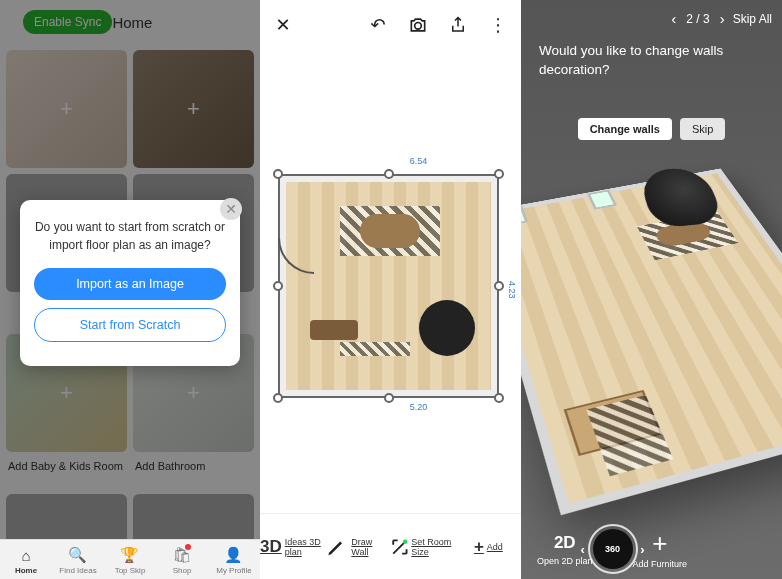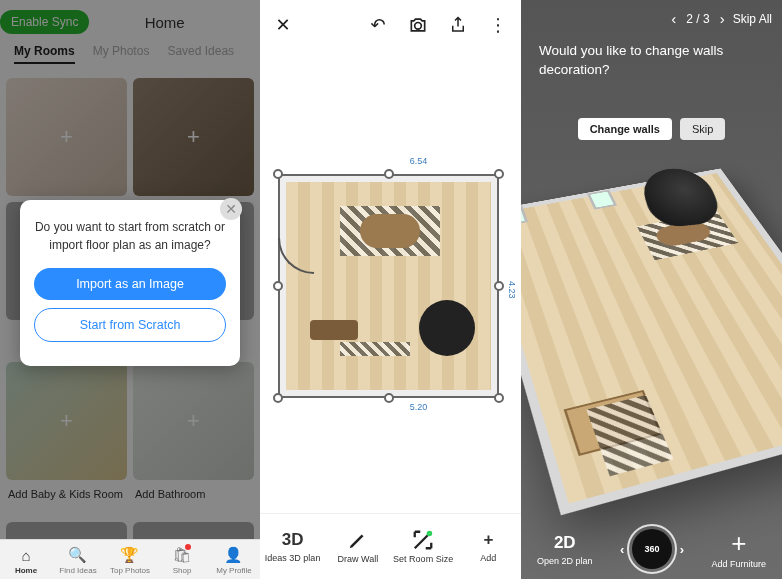--- a/index.html
+++ b/index.html
@@ -3,21 +3,21 @@
 <meta charset="utf-8">
 <style>
 * { box-sizing: border-box; margin: 0; padding: 0; }
 body { width: 782px; height: 579px; font-family: -apple-system, Helvetica, Arial, sans-serif; display: flex; overflow: hidden; background: #000; }
 .panel { height: 579px; position: relative; overflow: hidden; }
 .p1 { width: 260px; background: #f7f7f7; }
 .p2 { width: 261px; background: #fff; }
 .p3 { width: 261px; background: #666; }
 
 
-.p1-top { display: flex; align-items: center; padding: 10px 0; justify-content: space-between; }
+.p1-top { display: flex; align-items: center; padding: 10px 23px; justify-content: flex-start; }
 .enable-sync { background: #29b531; color: #fff; border-radius: 14px; padding: 5px 11px; font-size: 12px; font-weight: 500; }
 .home-title { font-size: 15px; color: #333; font-weight: 400; }
 .p1-tabs { display: flex; gap: 18px; padding: 0 14px 8px; font-size: 12px; color: #aaa; }
 .p1-tab.active { color: #222; font-weight: 600; border-bottom: 2px solid #222; padding-bottom: 4px; }
 .p1-grid { display: grid; grid-template-columns: 1fr 1fr; gap: 6px; padding: 6px; }
 .room-card { position: relative; height: 118px; border-radius: 6px; background: #bbb; display: flex; align-items: center; justify-content: center; color: #fff; font-size: 22px; overflow: hidden; }
 .room-card.br { background: linear-gradient(135deg,#e8dcd0,#c8b8a8); }
 .room-card.fp { background: linear-gradient(135deg,#998570,#6f5d48); }
 .room-card.kids { background: linear-gradient(135deg,#c1d8c8,#d6c490); }
 .room-card.bath { background: linear-gradient(135deg,#e2e6e0,#c4c8c2); }
@@ -58,21 +58,21 @@
 .h-tc { top: -7px; left: 50%; margin-left: -5px; } .h-bc { bottom: -7px; left: 50%; margin-left: -5px; }
 .h-lc { top: 50%; left: -7px; margin-top: -5px; } .h-rc { top: 50%; right: -7px; margin-top: -5px; }
 .dim { position: absolute; font-size: 9px; color: #3a7cbe; margin-left: 28px; }
 .dim.top { top: 100px; left: 50%; transform: translateX(-50%); }
 .dim.bot { top: 346px; left: 50%; transform: translateX(-50%); }
 .dim.ri { right: 4px; top: 225px; writing-mode: vertical-lr; }
 .dim.le { left: 24px; top: 320px; }
 .dim.le2 { left: 28px; top: 295px; }
 
 .p2-bottom { position: absolute; bottom: 0; left: 0; right: 0; height: 66px; background: #fff; display: flex; border-top: 1px solid #eee; }
-.p2-btn { flex: 1; display: flex; flex-direction: column; align-items: center; justify-content: center; gap: 3px; font-size: 9px; color: #333; }
+.p2-btn { flex: 1; display: flex; align-items: center; justify-content: center; gap: 3px; font-size: 9px; color: #333; text-decoration: underline; }
 .p2-btn .big { font-size: 17px; font-weight: 700; }
 .p2-svg { width: 24px; height: 22px; }
 
 
 .p3-bg { position: absolute; inset: 0; background: linear-gradient(180deg,#555 0%,#6c6c6c 100%); }
 .p3-top { position: absolute; top: 10px; left: 0; right: 0; display: flex; align-items: center; justify-content: flex-end; gap: 8px; padding: 0 10px; color: #fff; font-size: 12px; }
 .pager { display: flex; align-items: center; gap: 10px; }
 .chev { font-size: 15px; }
 .skip-all { font-weight: 500; }
 .p3-msg { position: absolute; top: 42px; left: 0; right: 0; text-align: left; color: #fff; font-size: 13.5px; line-height: 1.4; padding: 0 18px; }
@@ -83,42 +83,37 @@
 .room3d { position: absolute; top: 120px; left: -22px; right: -6px; bottom: 60px; transform: perspective(820px) rotateX(50deg) rotateZ(-18deg); transform-origin: 50% 38%; background: #f0e7d5; border: 8px solid #d8d8d8; box-shadow: 0 20px 40px rgba(0,0,0,0.4); }
 .r3-floor { position: absolute; inset: 0; background: repeating-linear-gradient(90deg,#e8d6b2 0 14px,#dcc79e 14px 28px); }
 .r3-rug { position: absolute; top: 70px; right: 28px; width: 92px; height: 60px; background: repeating-linear-gradient(45deg,#222 0 6px,#fff 6px 12px); opacity: 0.6; }
 .r3-table { position: absolute; top: 80px; right: 48px; width: 58px; height: 34px; background: #9b7850; border-radius: 18px; }
 .r3-stair { position: absolute; top: -26px; right: 18px; width: 78px; height: 112px; background: radial-gradient(ellipse at 60% 40%,#3c3c3c,#111); border-radius: 50% 50% 40% 40%; transform: rotate(8deg); }
 .r3-win { position: absolute; top: -6px; width: 26px; height: 32px; background: #dfe; border: 3px solid #bbb; }
 .r3-win.w1 { left: 18px; } .r3-win.w2 { left: 118px; }
 .r3-counter { position: absolute; bottom: 40px; left: 18px; width: 70px; height: 50px; background: #c9a876; border: 2px solid #8a6a3e; }
 .r3-rug2 { position: absolute; bottom: 14px; left: 36px; width: 52px; height: 70px; background: repeating-linear-gradient(45deg,#222 0 5px,#fff 5px 10px); opacity: 0.55; }
 
-.p3-bottom { position: absolute; bottom: 0; left: 0; right: 0; height: 60px; display: flex; align-items: center; justify-content: space-between; padding: 0 16px; color: #fff; }
+.p3-bottom { position: absolute; bottom: 0; left: 0; right: 0; height: 60px; display: flex; align-items: center; padding: 0 16px; color: #fff; }
 .p3-bbtn { display: flex; flex-direction: column; align-items: center; gap: 3px; font-size: 9px; }
 .p3-bbtn .big { font-size: 17px; font-weight: 700; }
 .orbit { width: 40px; height: 40px; border-radius: 50%; background: #111; color: #fff; display: flex; align-items: center; justify-content: center; font-size: 9px; font-weight: 700; position: relative; outline: 2px solid rgba(255,255,255,0.8); outline-offset: 3px; }
 .orbit::before, .orbit::after { content: "‹"; position: absolute; left: -12px; font-size: 13px; color: #fff; }
 .orbit::after { content: "›"; left: auto; right: -12px; }
 .plus-big { font-size: 26px; font-weight: 400; line-height: 1; }
 </style>
 </head>
 <body>
 
 <div class="panel p1">
   <div class="p1-top">
     <div class="enable-sync">Enable Sync</div>
     <div class="home-title">Home</div>
     <div style="width:20px"></div>
   </div>
-  <div class="p1-tabs">
-    <div class="p1-tab active">My Rooms</div>
-    <div class="p1-tab">My Photos</div>
-    <div class="p1-tab">Saved Ideas</div>
-  </div>
   <div class="p1-grid">
     <div class="room-card br">
         <span class="plus-icon"></span>
       </div>
     <div class="room-card fp">
         <span class="plus-icon"></span>
       </div>
     <div class="room-card gray">
         <span class="plus-icon"></span>
       </div>
@@ -157,21 +152,21 @@
     <div class="nav-item active">
         <span class="nav-ico">⌂</span>
         <span>Home</span>
       </div>
     <div class="nav-item">
         <span class="nav-ico">🔍</span>
         <span>Find Ideas</span>
       </div>
     <div class="nav-item">
         <span class="nav-ico">🏆</span>
-        <span>Top Photos</span>
+        <span>Top Skip</span>
       </div>
     <div class="nav-item">
         <span class="nav-dot"></span>
         <span class="nav-ico">🛍</span>
         <span>Shop</span>
       </div>
     <div class="nav-item">
         <span class="nav-ico">👤</span>
         <span>My Profile</span>
       </div>

